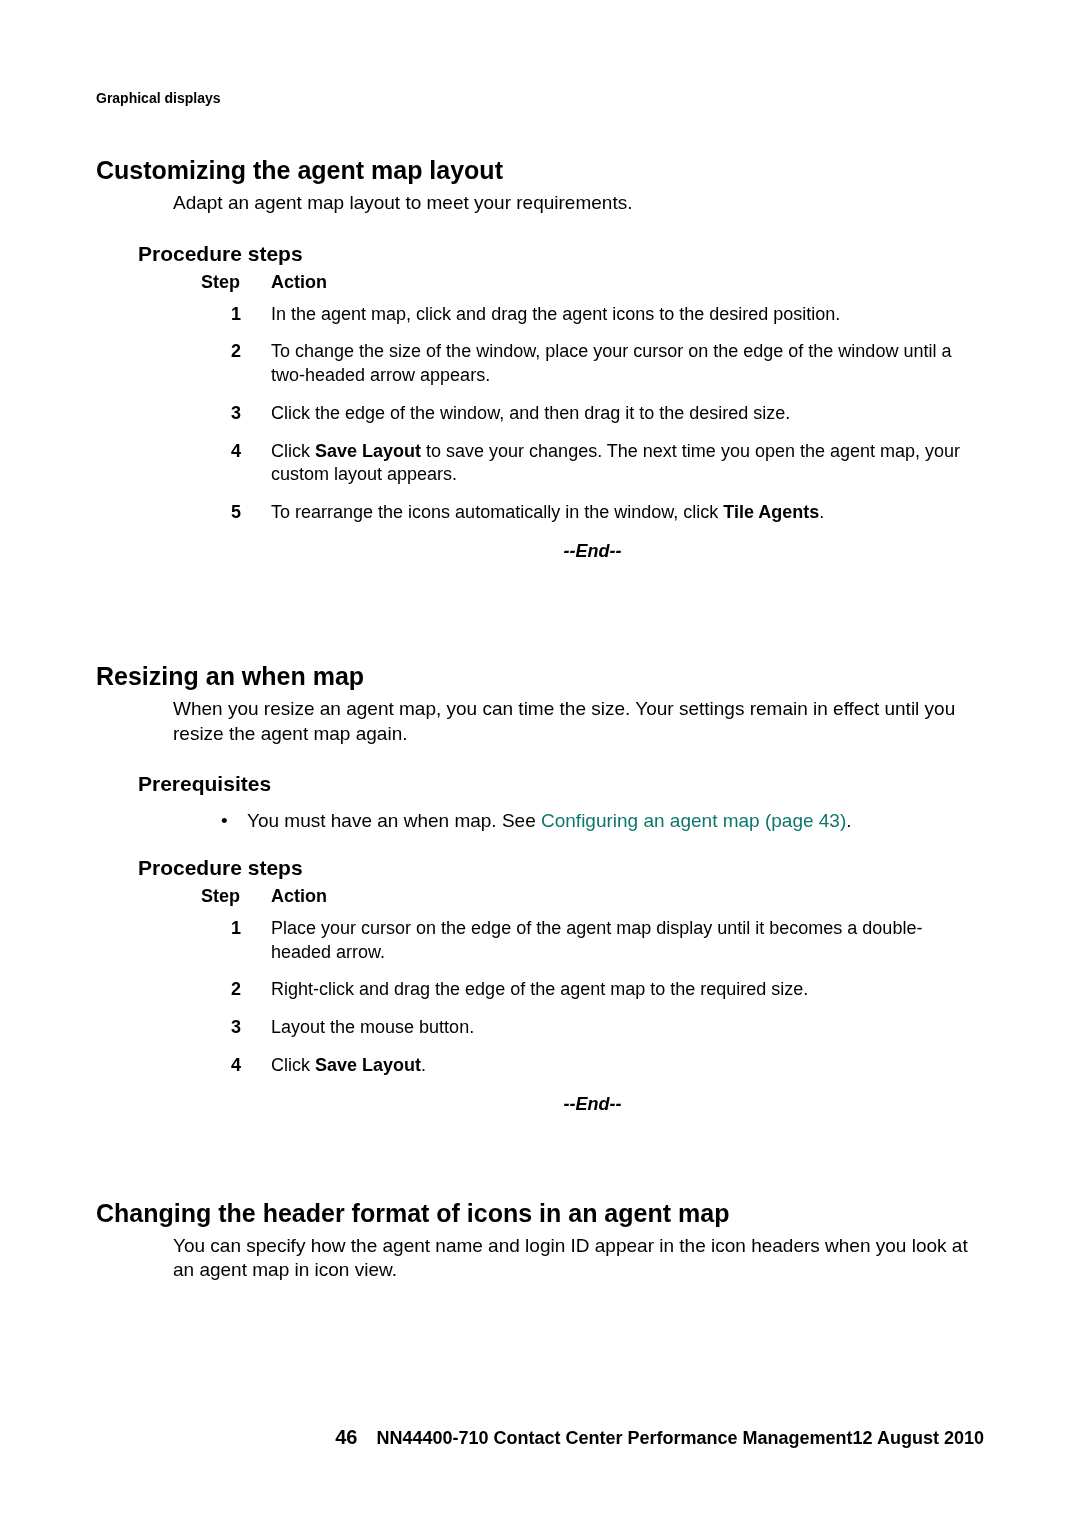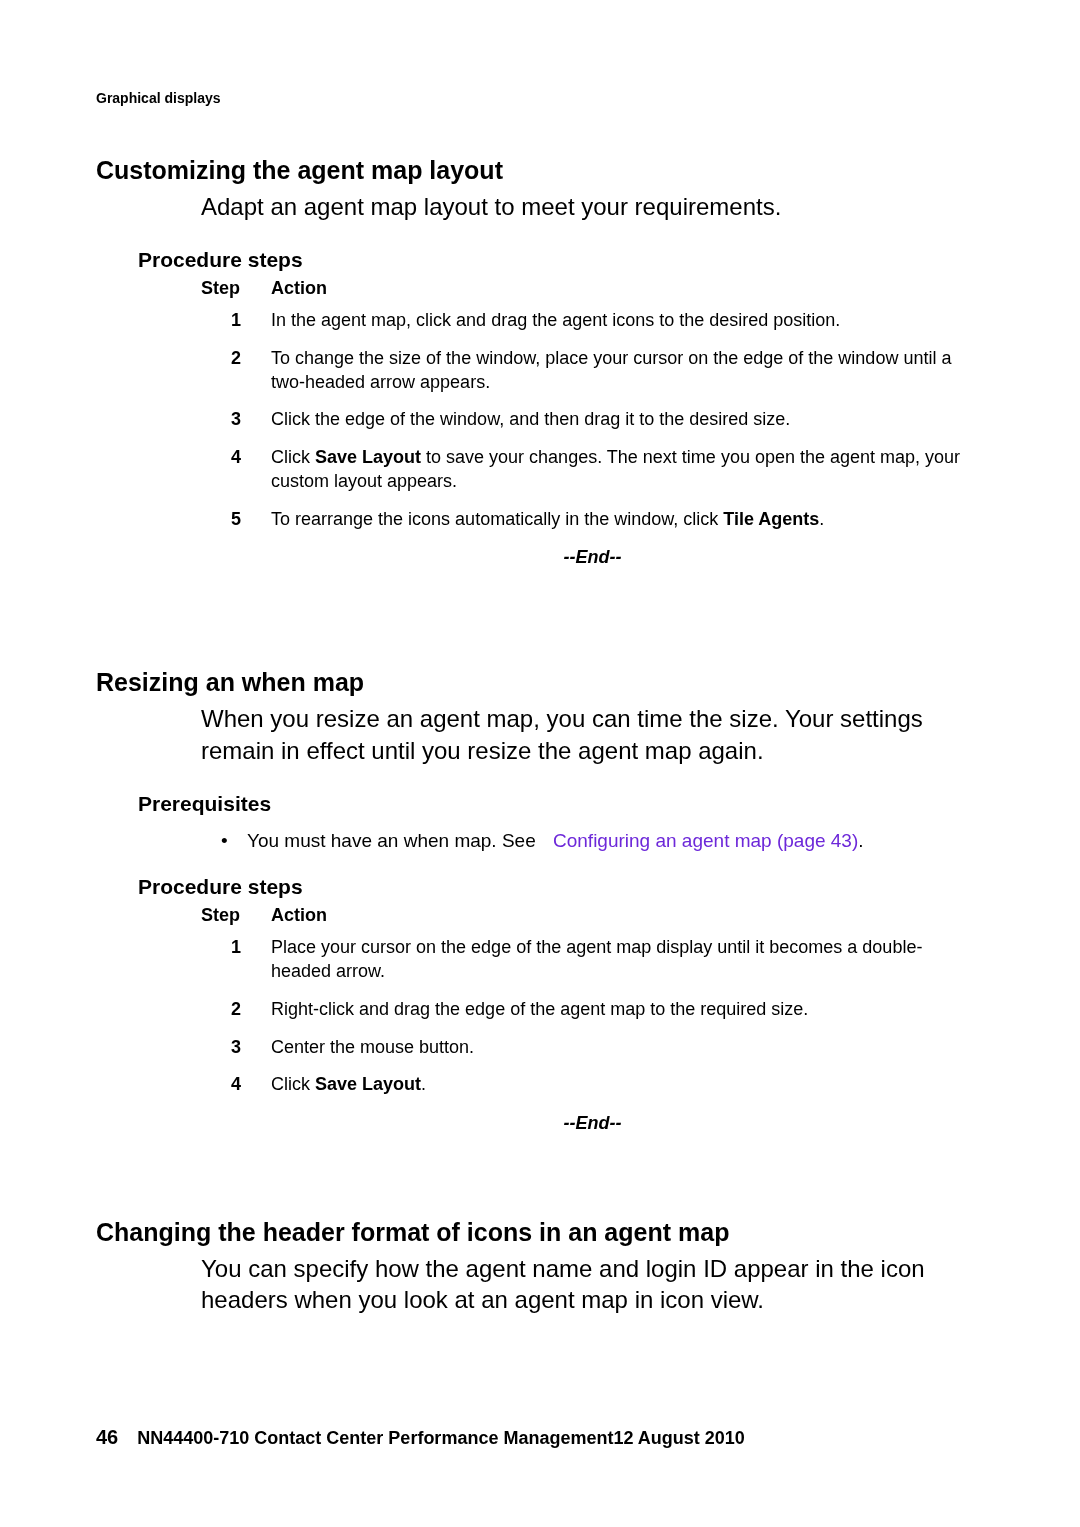--- a/index.html
+++ b/index.html
@@ -14,22 +14,22 @@
     font-size: 14px;
     font-weight: bold;
     margin-bottom: 50px;
   }
   .h2 {
     font-size: 25px;
     font-weight: bold;
     margin-bottom: 6px;
   }
   .intro {
-    font-size: 24px;
-    margin-left: 105px;
+    font-size: 19px;
+    margin-left: 77px;
     margin-bottom: 26px;
     line-height: 1.3;
   }
   .h3 {
     font-size: 21px;
     font-weight: bold;
     margin-left: 42px;
     margin-bottom: 6px;
   }
   .step-table {
@@ -67,30 +67,30 @@
   }
   .section-gap-large { height: 100px; }
   .section-gap-large2 { height: 84px; }
   .bullet-list {
     margin-left: 125px;
     font-size: 19px;
     margin-bottom: 22px;
   }
   .bullet-item { display: flex; gap: 14px; line-height: 1.35; }
   .bullet-dot { min-width: 12px; }
-  .link { color: #6d28d9; margin-left: 12px; }
+  .link { color: #0f766e; }
   .b { font-weight: bold; }
   .footer {
     position: absolute;
     left: 96px;
     right: 96px;
     bottom: 78px;
     font-size: 18px;
     display: flex;
-    justify-content: flex-start;
+    justify-content: flex-end;
     align-items: baseline;
   }
   .footer .page-num { font-weight: bold; font-size: 20px; margin-right: 14px; }
   .footer .doc-id { font-weight: bold; }
   .footer .date { font-weight: bold; }
   .prereq-gap { height: 6px; }
 </style>
 </head>
 <body>
 
@@ -157,21 +157,21 @@
   <tr>
     <td class="step-num">1</td>
     <td class="action">Place your cursor on the edge of the agent map display until it becomes a double-headed arrow.</td>
   </tr>
   <tr>
     <td class="step-num">2</td>
     <td class="action">Right-click and drag the edge of the agent map to the required size.</td>
   </tr>
   <tr>
     <td class="step-num">3</td>
-    <td class="action">Center the mouse button.</td>
+    <td class="action">Layout the mouse button.</td>
   </tr>
   <tr>
     <td class="step-num">4</td>
     <td class="action">
       <span>Click </span><span class="b">Save Layout</span><span>.</span>
     </td>
   </tr>
 </tbody>
   </table>
 <div class="end-marker">--End--</div>

